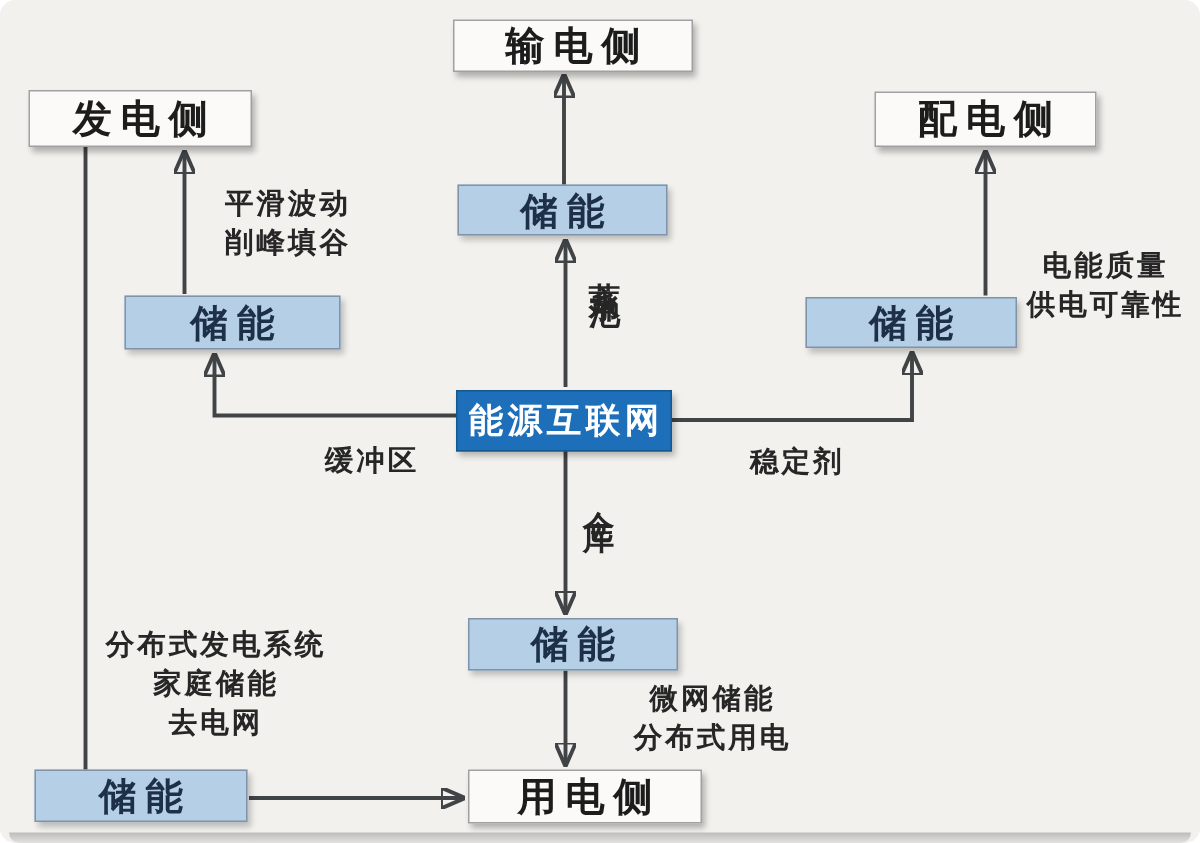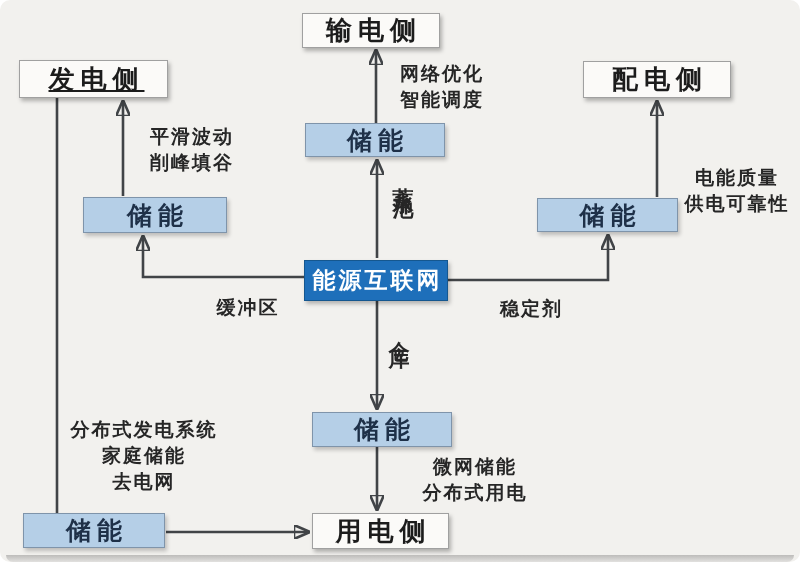--- a/index.html
+++ b/index.html
@@ -46,24 +46,24 @@
     position:absolute;z-index:1;color:var(--note-text,#262626);
     font-size:21px;font-weight:bold;letter-spacing:5px;
     writing-mode:vertical-rl;text-orientation:upright;line-height:24px;
   }
   .bottom-edge{
     position:absolute;left:6px;right:6px;top:555px;height:7px;z-index:3;
     background:linear-gradient(to bottom,var(--edge-strip,#bdbcba),#e2e1df);
     border-radius:0 0 9px 9px;
   }
   
-  .n-generation{left:19px;top:60px;width:149px;height:38px;text-decoration:underline;}
-  .n-transmission{left:302px;top:13px;width:138px;height:35px;}
+  .n-generation{left:19px;top:60px;width:149px;height:38px;}
+  .n-transmission{left:302px;top:13px;width:160px;height:35px;}
   .n-distribution{left:583px;top:61px;width:148px;height:37px;}
-  .n-consumption{left:312px;top:513px;width:137px;height:36px;}
+  .n-consumption{left:312px;top:513px;width:156px;height:36px;}
   .n-energy{left:304px;top:260px;width:144px;height:41px;}
   .n-st-top{left:305px;top:123px;width:140px;height:34px;}
   .n-st-left{left:83px;top:197px;width:144px;height:36px;}
   .n-st-right{left:537px;top:198px;width:141px;height:34px;}
   .n-st-mid{left:312px;top:412px;width:140px;height:35px;}
   .n-st-bl{left:23px;top:513px;width:142px;height:35px;}
   
   .t-transmission{left:392px;top:61px;width:100px;}
   .t-generation{left:142px;top:124px;width:100px;}
   .t-distribution{left:678px;top:127px;width:118px;margin-top:38px;}
@@ -103,24 +103,20 @@
   <div class="box side n-consumption">用电侧</div>
 
   <div class="box hub n-energy">能源互联网</div>
 
   <div class="box storage n-st-top">储能</div>
   <div class="box storage n-st-left">储能</div>
   <div class="box storage n-st-right">储能</div>
   <div class="box storage n-st-mid">储能</div>
   <div class="box storage n-st-bl">储能</div>
 
-  <div class="note t-transmission">
-    <div>网络优化</div>
-    <div>智能调度</div>
-  </div>
 
   <div class="note t-generation">
     <div>平滑波动</div>
     <div>削峰填谷</div>
   </div>
 
   <div class="note t-distribution">
     <div>电能质量</div>
     <div>供电可靠性</div>
   </div>

